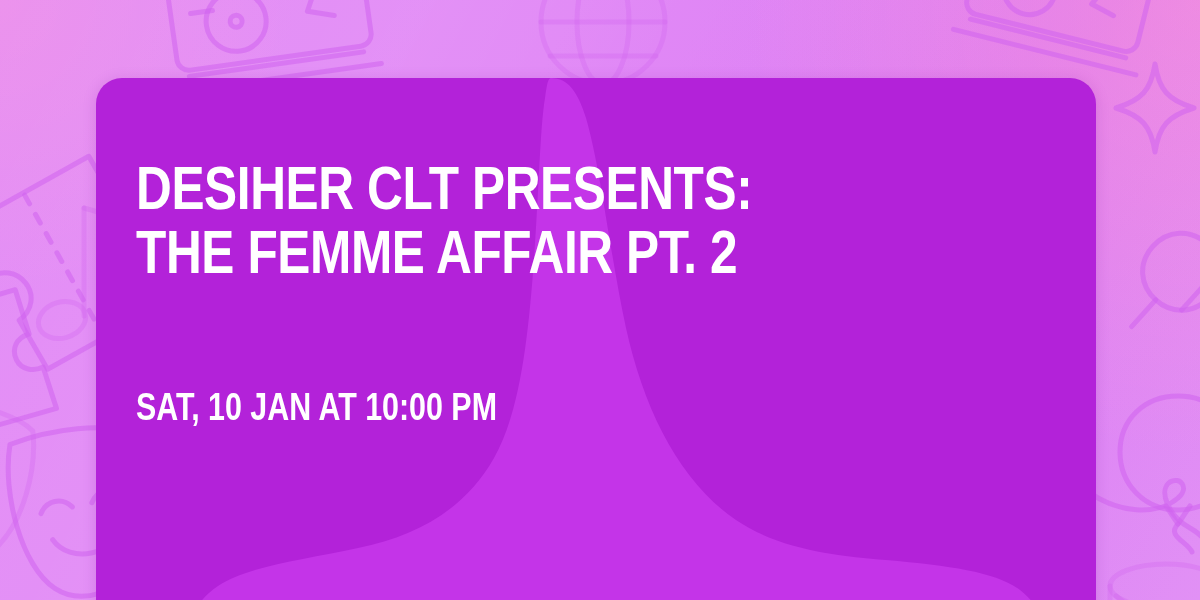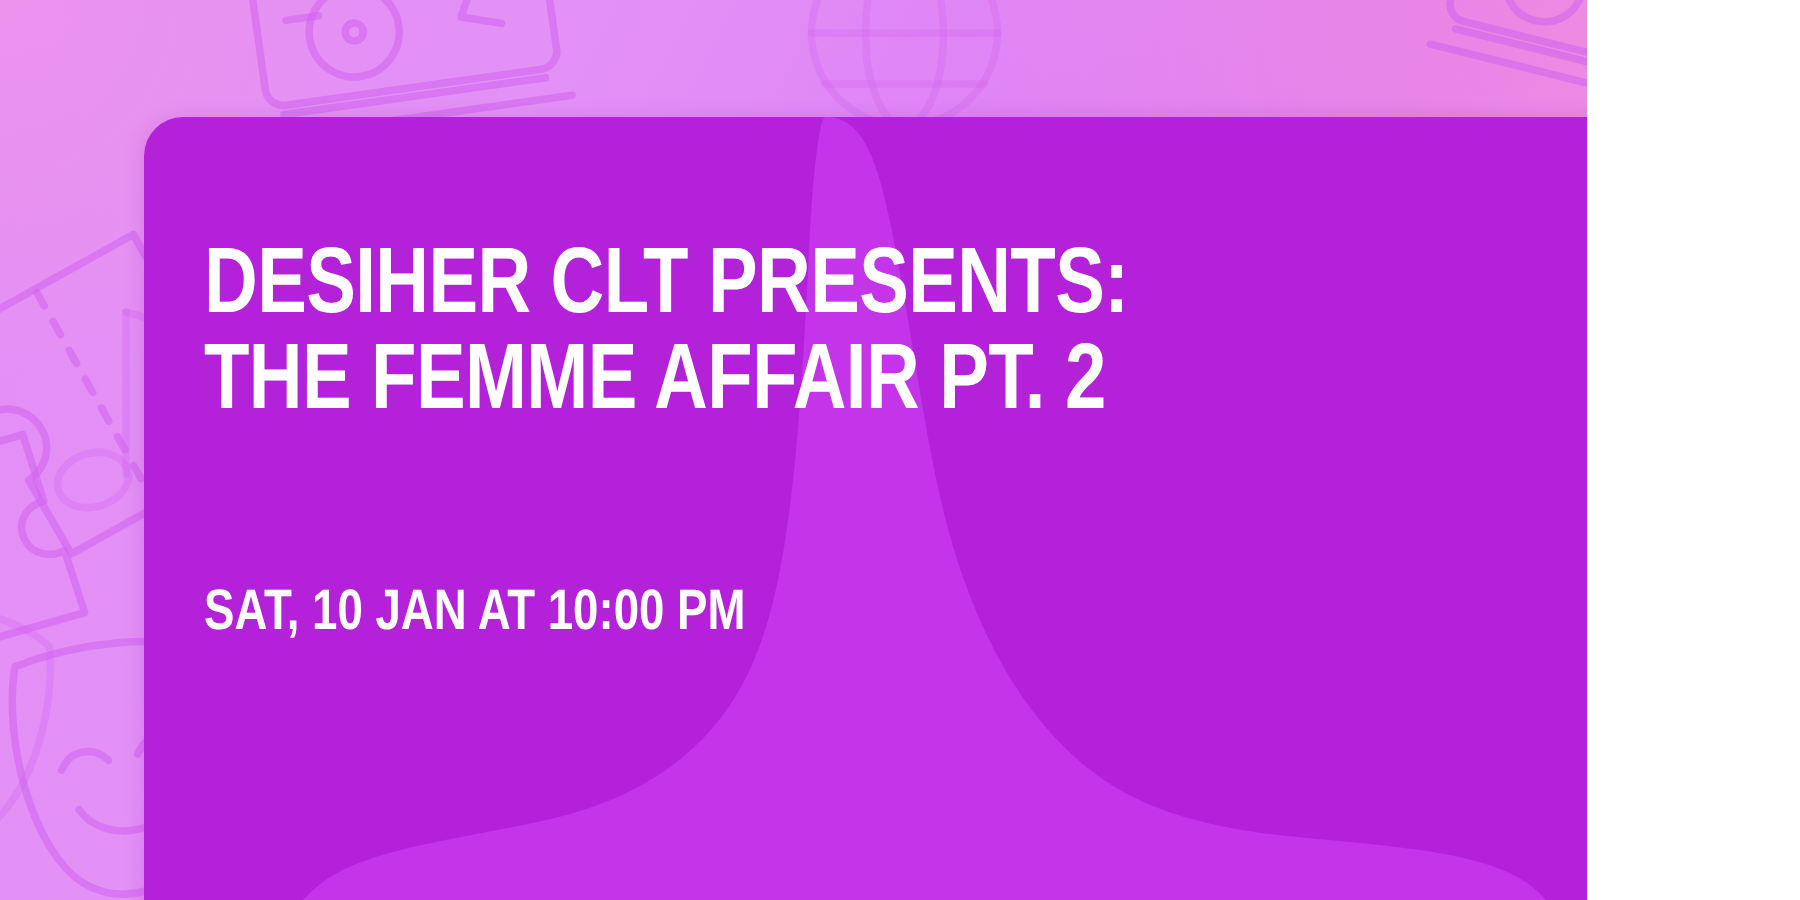--- a/index.html
+++ b/index.html
@@ -6,21 +6,21 @@
     margin: 0;
     padding: 0;
     background: #ffffff;
   }
   body {
     font-family: "Liberation Sans", sans-serif;
   }
 
   .stage {
     position: relative;
-    width: 1058px;
+    width: 1200px;
     height: 600px;
     overflow: hidden;
   }
 
   
   .bg {
     position: absolute;
     inset: 0;
     background:
       radial-gradient(circle at 100% 0%, rgba(255,150,210,0.55) 0%, rgba(255,150,210,0.0) 34%),

